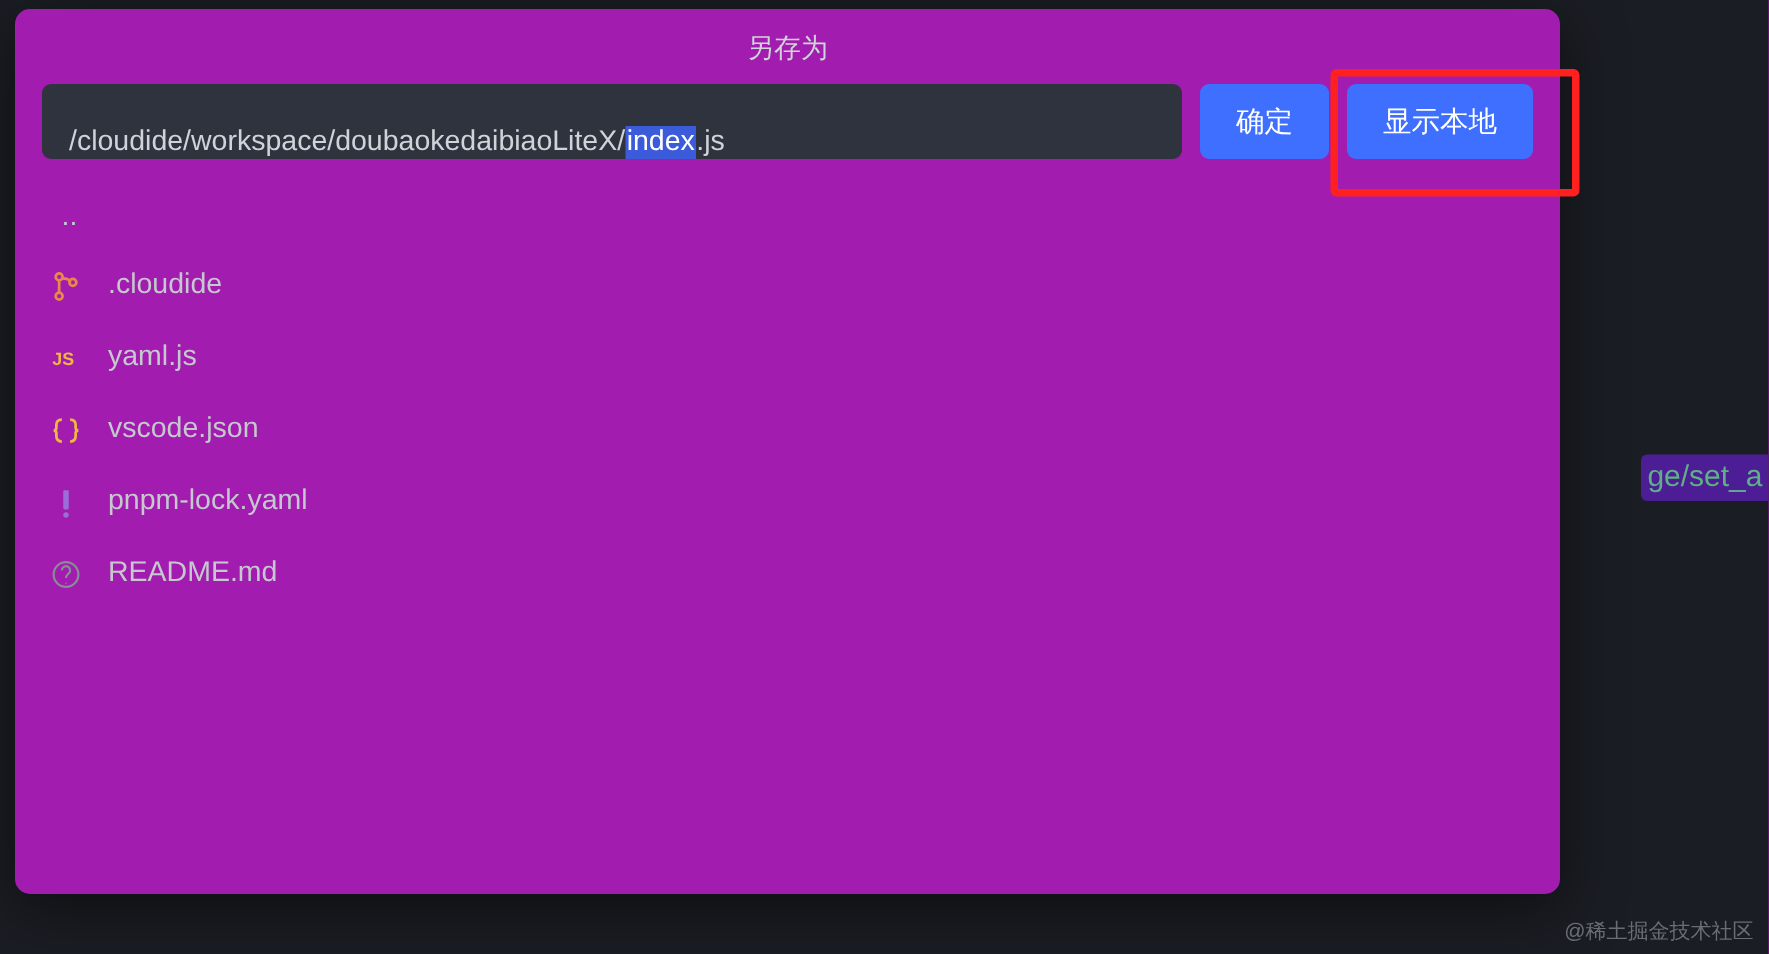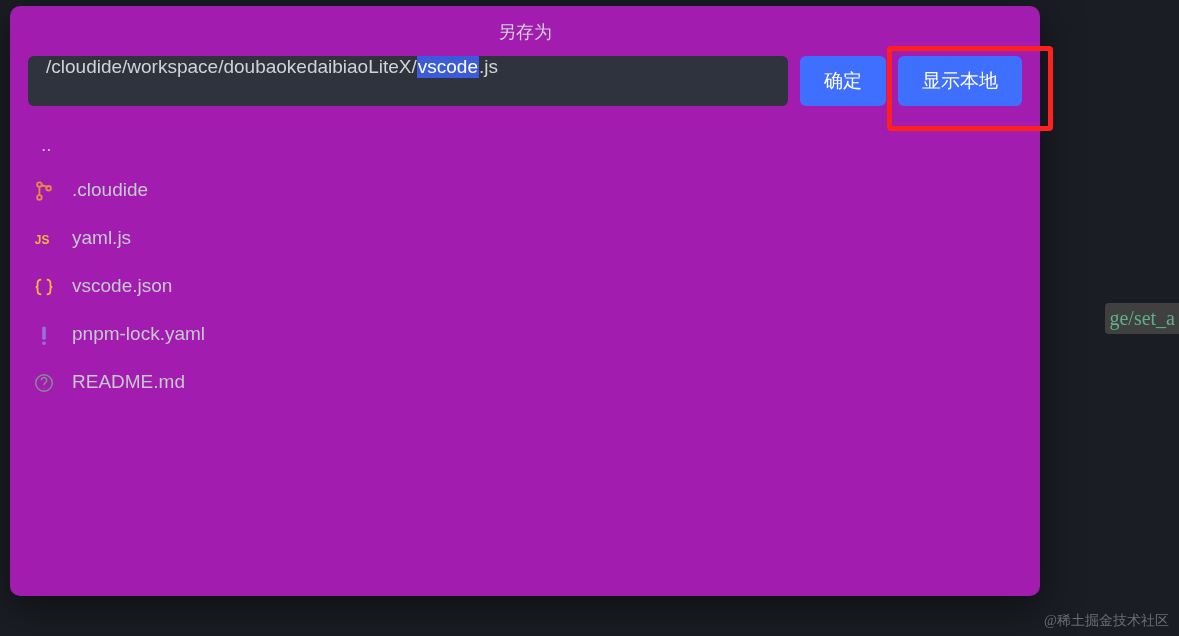--- a/index.html
+++ b/index.html
@@ -47,21 +47,21 @@
       height: 50px;
       background: #2f333d;
       border: none;
       border-radius: 6px;
       color: #d0d3d9;
       font-size: 19px;
       padding: 0 18px;
       outline: none;
       font-family: inherit;
       display: flex;
-      align-items: flex-start;
+      align-items: flex-end;
     }
     .path-input .selected {
       background: #3b5bdb;
       color: #fff;
       padding: 0 1px;
     }
     .btn {
       height: 50px;
       padding: 0 24px;
       background: #3e6fff;
@@ -119,47 +119,46 @@
     .js-text { fill: #f0b740; font-weight: bold; font-size: 13px; font-family: Arial; }
     .json-stroke { stroke: #f0b740; fill: none; stroke-width: 2; }
     .yaml-fill { fill: #9a6dd7; }
     .readme-stroke { stroke: #888c94; fill: none; stroke-width: 1.6; }
     .watermark {
       position: absolute;
       bottom: 6px;
       right: 10px;
       font-size: 14px;
       color: #6a6d74;
-      font-family: Liberation Serif, serif;
     }
     .bg-code {
       position: absolute;
       top: 303px;
       right: 0;
       color: #5fb088;
-      font-family: Liberation Serif, serif;
+      font-family: Liberation Sans, sans-serif;
       font-size: 20px;
-      background: #404040;
+      background: #4c1d95;
       padding: 4px 4px;
       border-radius: 4px 0 0 4px;
       z-index: -1;
     }
   </style>
 </head>
 <body>
 
 <div class="bg-code">ge/set_a</div>
 
 <div class="dialog">
   <div class="dialog-title">另存为</div>
 
   <div class="input-row">
     <div class="path-input">
       <span>/cloudide/workspace/doubaokedaibiaoLiteX/</span>
-        <span class="selected">vscode</span>
+        <span class="selected">index</span>
         <span>.js</span>
     </div>
     <button class="btn">确定</button>
     <button class="btn">显示本地</button>
   </div>
 
   <div class="file-list">
     <div class="file-item parent">
       <span>..</span>
     </div>

